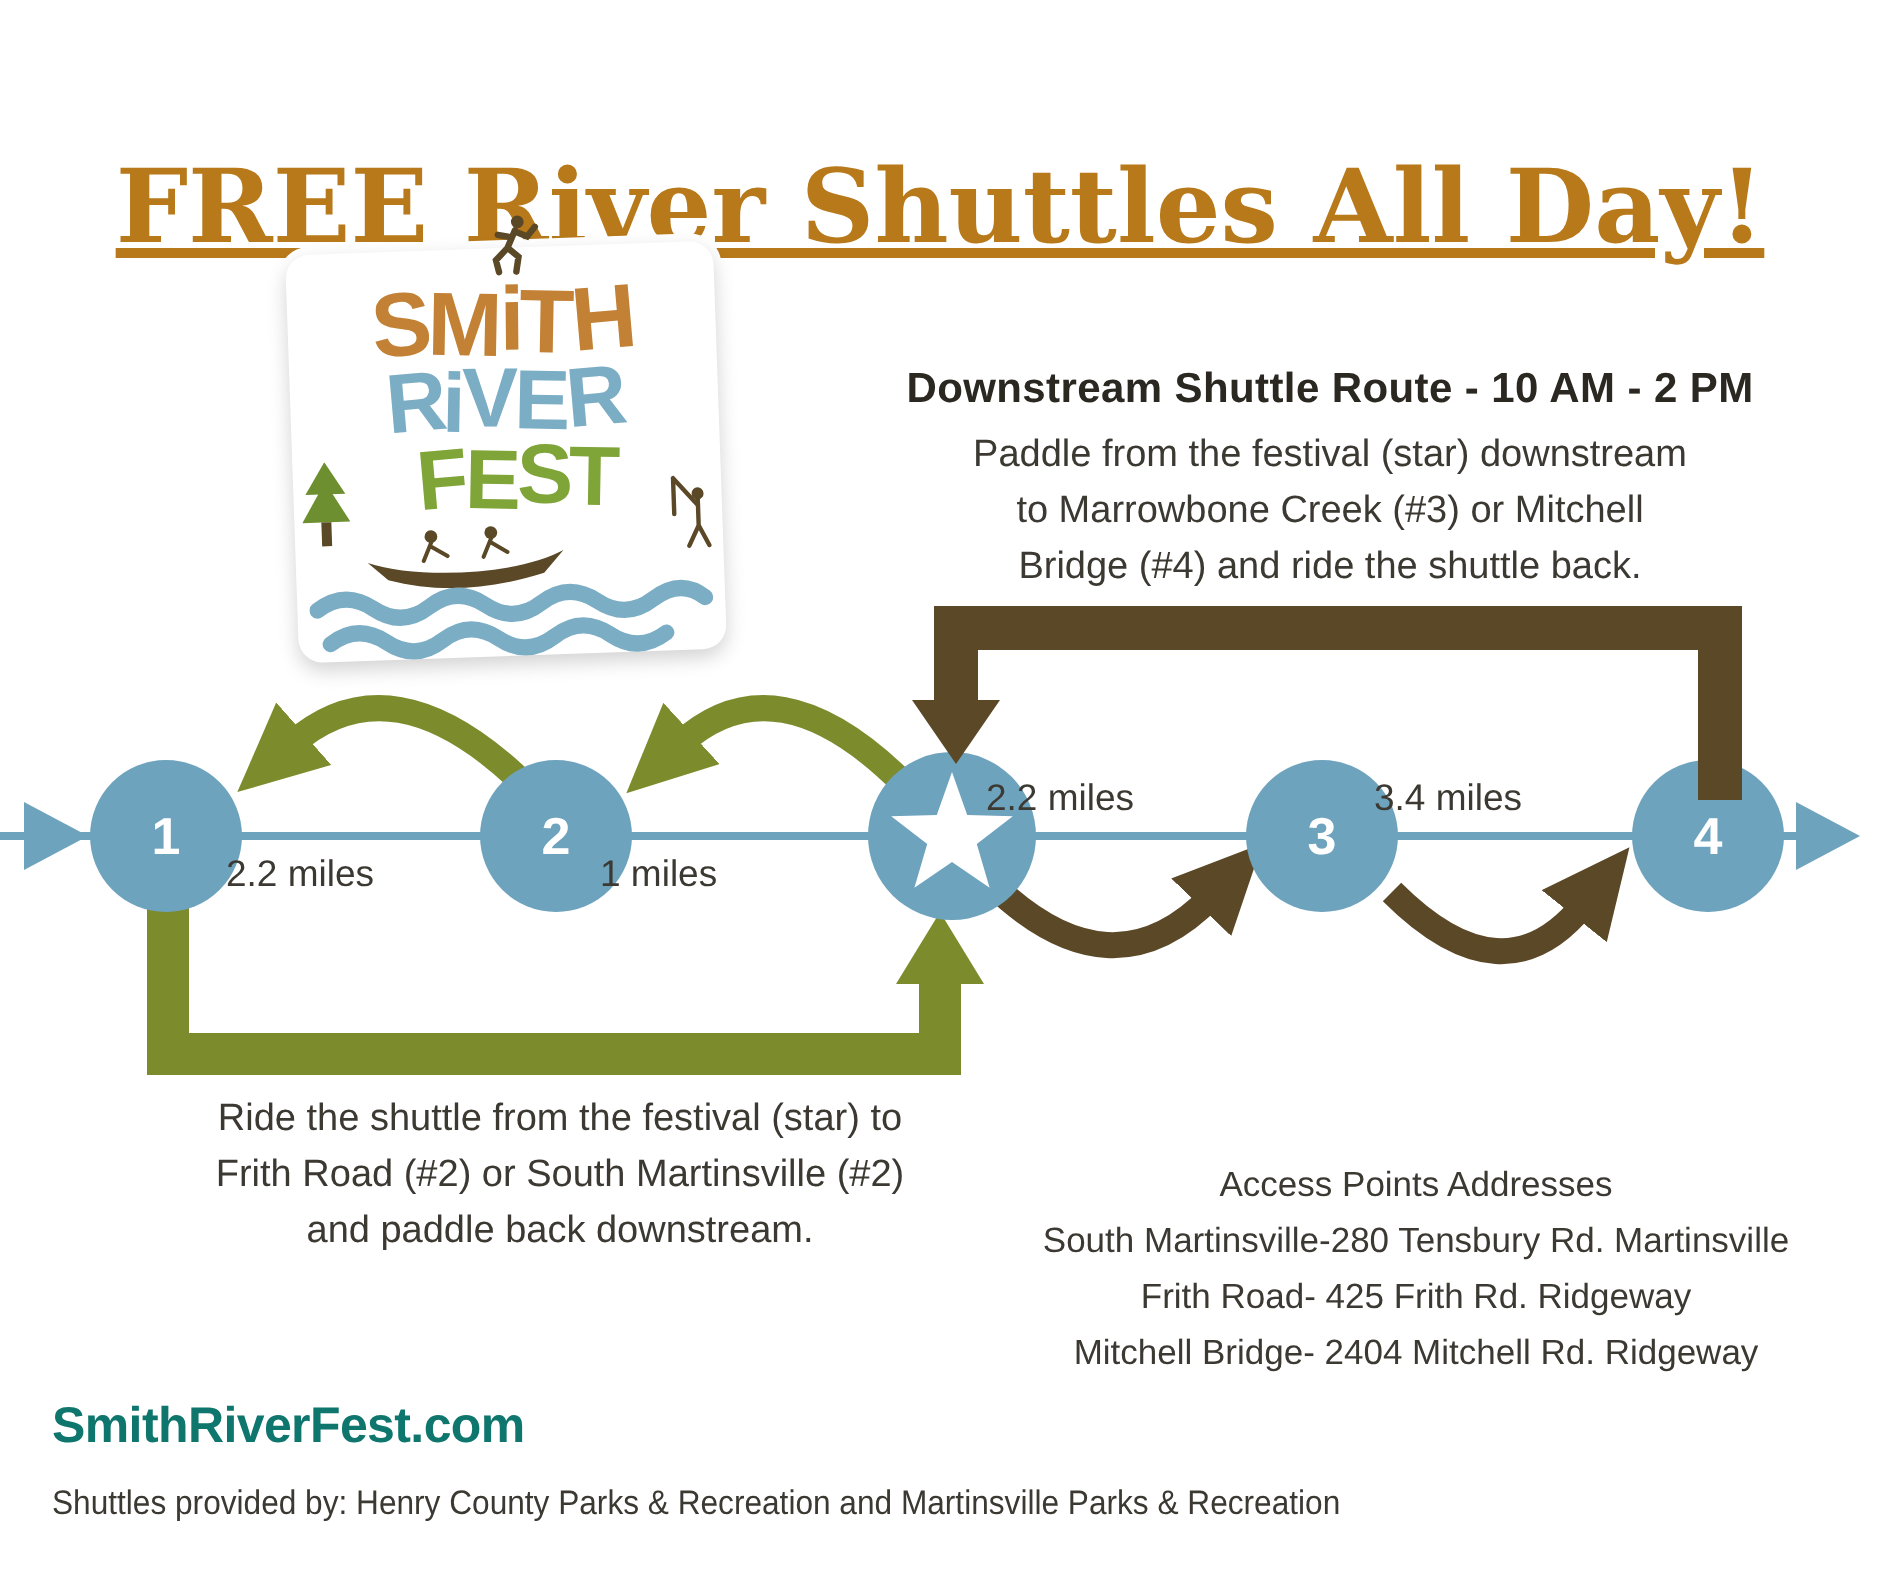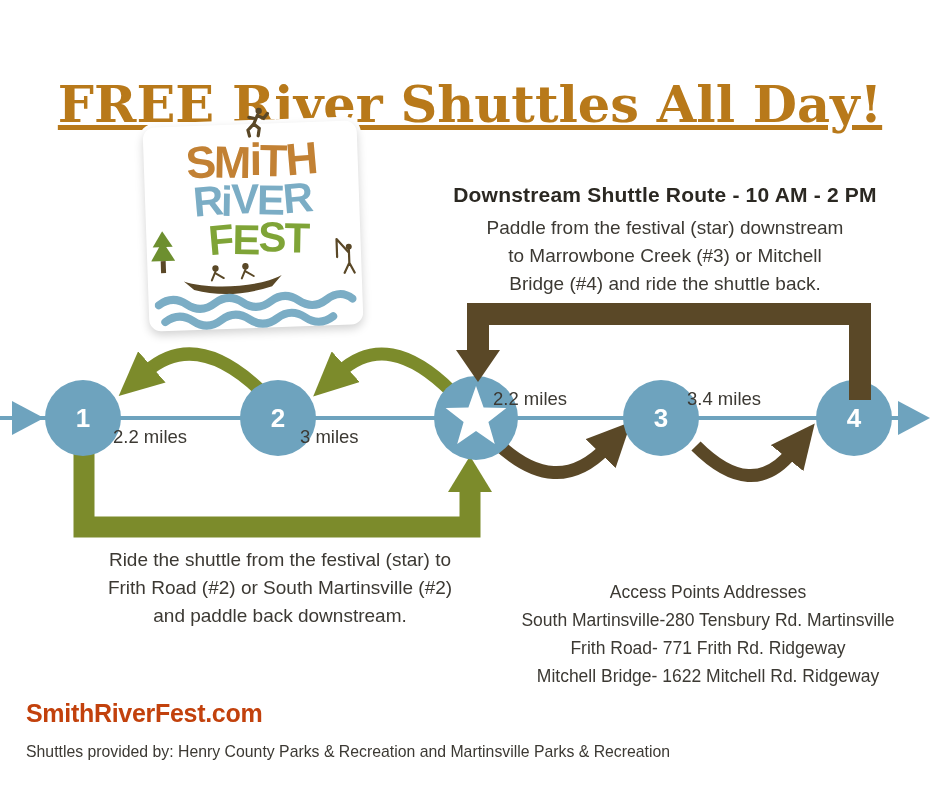--- a/index.html
+++ b/index.html
@@ -35,21 +35,21 @@
   #upstream{top:546px;left:55px;width:450px;}
   #access{top:578px;left:488px;width:440px;font-size:17.5px;line-height:28px;}
 
   
   .stop-num{width:44px;text-align:center;color:#ffffff;font-weight:800;
             font-size:26px;line-height:32px;z-index:2;}
   .miles{width:140px;font-size:18.5px;line-height:26px;
          color:#3c3933;z-index:2;}
 
   
-  #website{top:699px;left:26px;font-size:25px;font-weight:800;color:#c2410c;
+  #website{top:699px;left:26px;font-size:25px;font-weight:800;color:#0f766e;
            letter-spacing:-.3px;text-decoration:none;display:block;}
   #credit{top:742px;left:26px;font-size:17px;color:#3c3933;
           transform:scaleX(.93);transform-origin:left center;white-space:nowrap;}
 
   #diagram-svg{top:0;left:0;pointer-events:none;z-index:1;}
 </style>
 </head>
 <body>
 
 <h1 id="title" class="abs">FREE River Shuttles All Day!</h1>
@@ -131,31 +131,31 @@
   <polyline points="478,352 478,314 860,314 860,400" fill="none" stroke="#5a4827" stroke-width="22"></polyline>
   <polygon points="456,350 500,350 478,382" fill="#5a4827"></polygon>
 </svg>
 
 <div class="abs stop-num" style="left:61px;top:402px">1</div>
 <div class="abs stop-num" style="left:256px;top:402px">2</div>
 <div class="abs stop-num" style="left:639px;top:402px">3</div>
 <div class="abs stop-num" style="left:832px;top:402px">4</div>
 
 <div class="abs miles" style="left:113px;top:424px">2.2 miles</div>
-<div class="abs miles" style="left:300px;top:424px">3 miles</div>
+<div class="abs miles" style="left:300px;top:424px">1 miles</div>
 <div class="abs miles" style="left:493px;top:386px">2.2 miles</div>
 <div class="abs miles" style="left:687px;top:386px">3.4 miles</div>
 
 <div id="upstream" class="abs block">
   <div>Ride the shuttle from the festival (star) to</div>
   <div>Frith Road (#2) or South Martinsville (#2)</div>
   <div>and paddle back downstream.</div>
 </div>
 
 <div id="access" class="abs block">
   <div>Access Points Addresses</div>
   <div>South Martinsville-280 Tensbury Rd. Martinsville</div>
-  <div>Frith Road- 771 Frith Rd. Ridgeway</div>
-  <div>Mitchell Bridge- 1622 Mitchell Rd. Ridgeway</div>
+  <div>Frith Road- 425 Frith Rd. Ridgeway</div>
+  <div>Mitchell Bridge- 2404 Mitchell Rd. Ridgeway</div>
 </div>
 
 <a id="website" class="abs" href="#">SmithRiverFest.com</a>
 <div id="credit" class="abs">Shuttles provided by: Henry County Parks &amp; Recreation and Martinsville Parks &amp; Recreation</div>
 
 </body></html>

